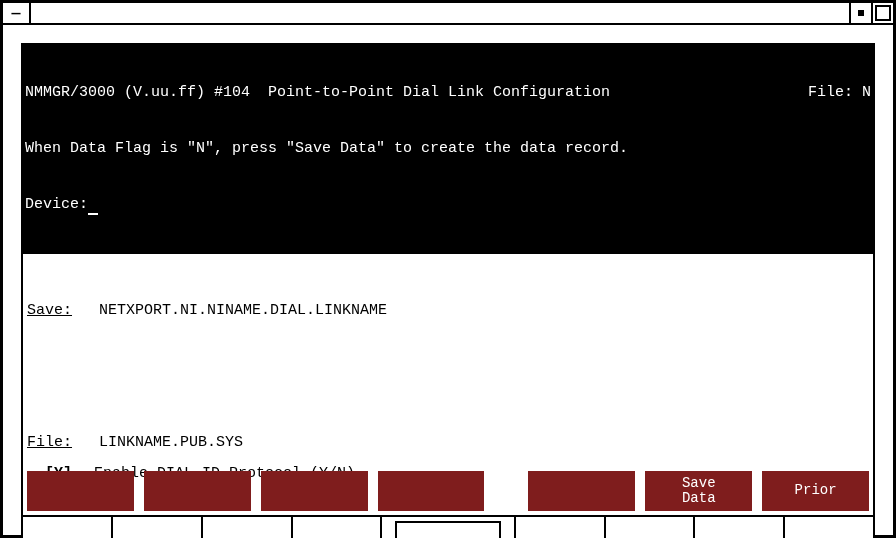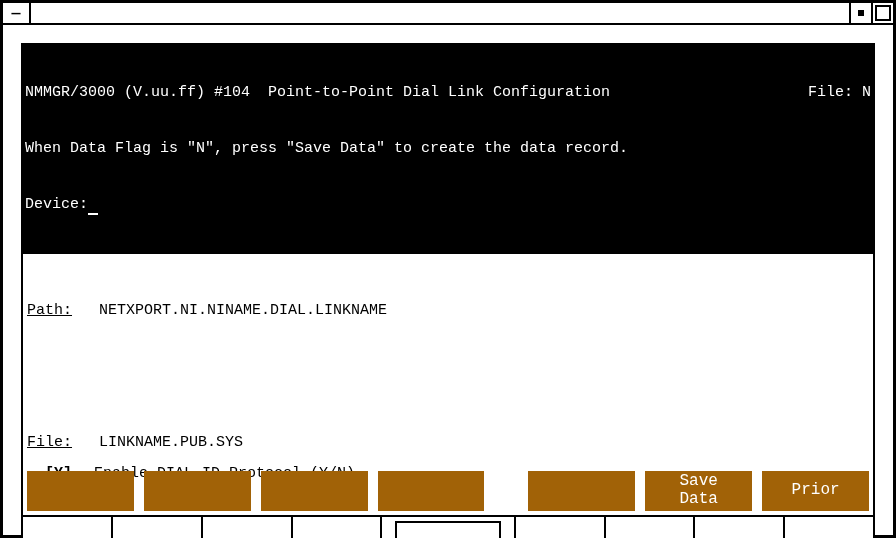--- a/index.html
+++ b/index.html
@@ -107,28 +107,28 @@
   }
   .fkeys {
     position:absolute;
     bottom: 34px;
     left:4px; right:4px;
     display:flex;
     gap: 10px;
     height: 40px;
   }
   .fkey {
-    background:#a16207;
+    background:#7f1d1d;
     color:#fff;
     flex:1;
     display:flex;
     align-items:center;
     justify-content:center;
     text-align:center;
-    font-size:16px;
+    font-size:14px;
     line-height:1.1;
     white-space:pre;
   }
   .fkey.gap-after { margin-right: 34px; }
   .statusbar {
     position:absolute;
     bottom:0; left:0; right:0;
     height:30px;
     border-top:2px solid #000;
     display:flex;
@@ -165,21 +165,21 @@
     <div class="header-block">
       <div class="header-line1">
         <span><span>NMMGR/3000 (V.uu.ff) #104</span>  <span>Point-to-Point Dial Link Configuration</span></span>
         <span><span>File:</span> <span>N</span></span>
       </div>
       <div>When Data Flag is "N", press "Save Data" to create the data record.</div>
       <div><span>Device:</span><span class="cmd-underline"></span></div>
     </div>
 
     <div class="content">
-      <div><span class="path-label">Path:</span>   <span>NETXPORT.NI.NINAME.DIAL.LINKNAME</span></div>
+      <div><span class="path-label">Save:</span>   <span>NETXPORT.NI.NINAME.DIAL.LINKNAME</span></div>
 
       <div style="height:18px"></div>
 
       <div class="field-row">
         <span class="yn-box"><span class="br">[</span><span class="val">Y</span><span class="br">]</span></span>
         <span>Enable DIAL ID Protocol (Y/N)</span>
       </div>
       <div class="field-row">
         <span class="yn-box"><span class="br">[</span><span class="val">Y</span><span class="br">]</span></span>
         <span>Start Device on Network Initialization (Y/N)</span>

